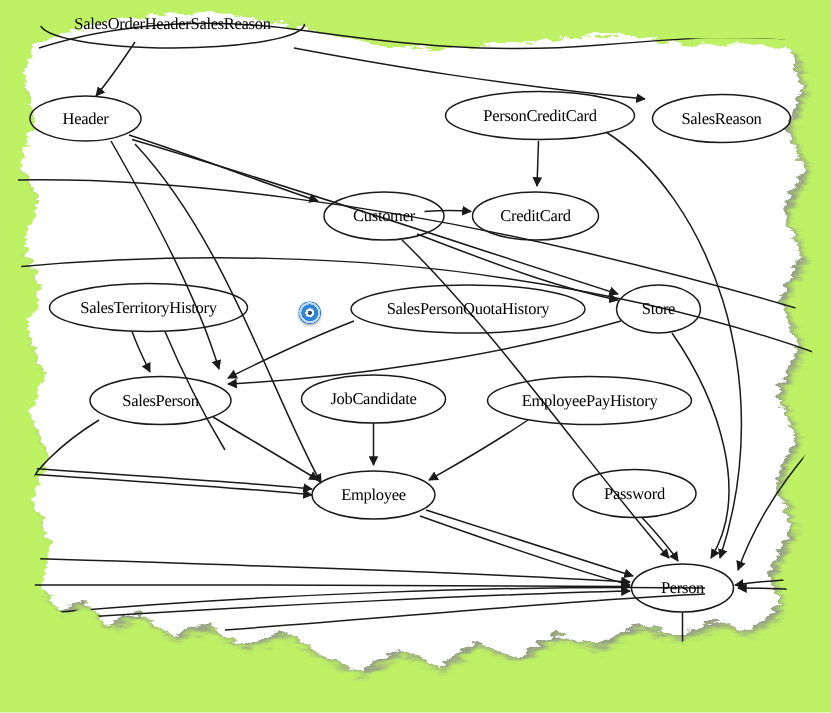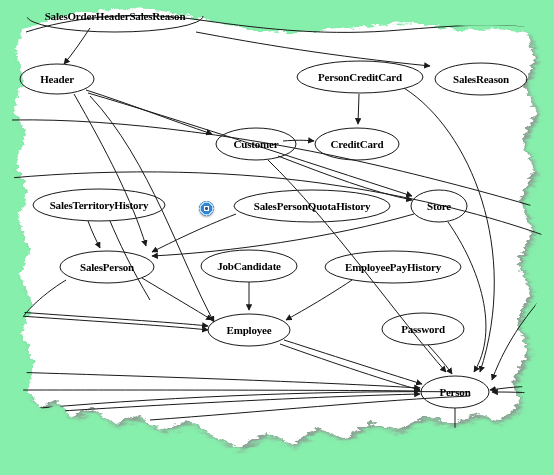--- a/index.html
+++ b/index.html
@@ -11,22 +11,21 @@
     width: 554px;
     height: 475px;
     overflow: hidden;
     font-family: "Liberation Serif", serif;
   }
 
   #stage {
     position: relative;
     width: 554px;
     height: 475px;
-    background: #86efac;
-    font-weight: bold;
+    background: #bef264;
   }
 
   
   #paper-sheet {
     position: absolute;
     left: 0;
     top: 0;
     width: 554px;
     height: 475px;
   }

